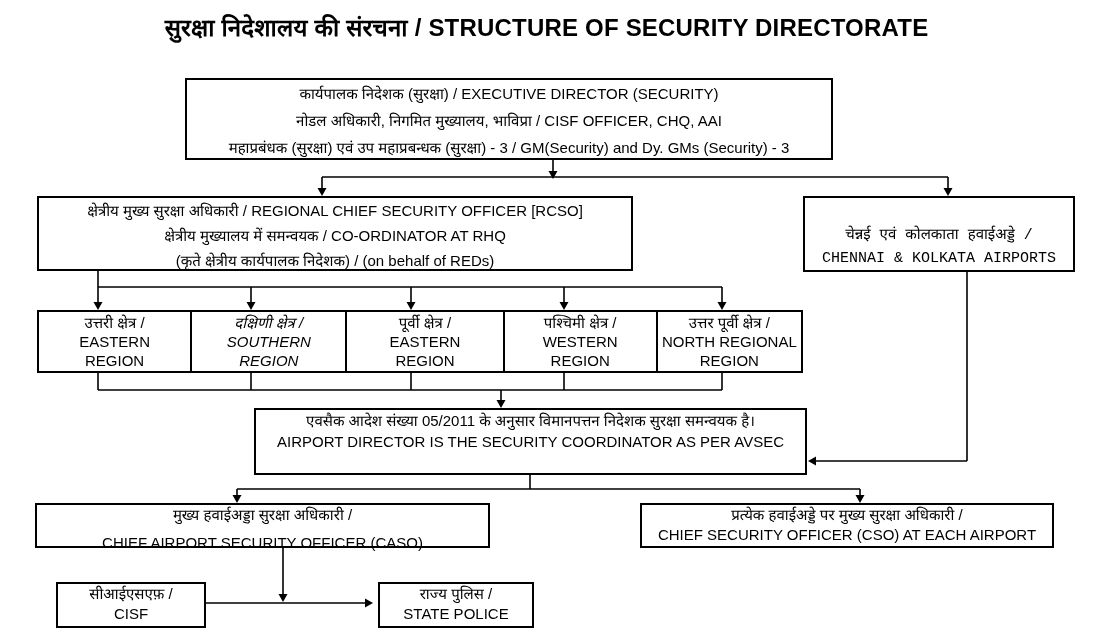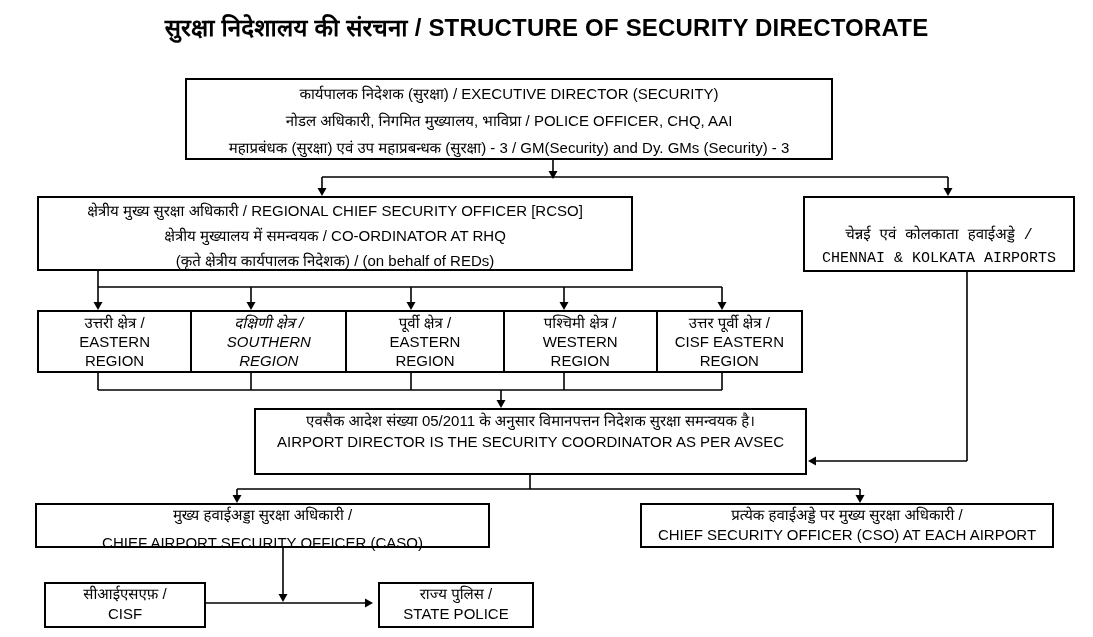--- a/index.html
+++ b/index.html
@@ -69,21 +69,21 @@
     font-size: 15px;
     line-height: 19px;
   }
   .region-cell:last-child { border-right: none; }
   .rc-1 { width: 154px; } .rc-2 { width: 156px; font-style: italic; } .rc-3 { width: 158px; }
   .rc-4 { width: 154px; } .rc-5 { width: 144px; }
 
   .avsec-box { left: 254px; top: 408px; width: 553px; height: 67px; line-height: 21px; }
   .caso-box  { left: 35px;  top: 503px; width: 455px; height: 45px; line-height: 20px; gap: 8px; }
   .cso-box   { left: 640px; top: 503px; width: 414px; height: 45px; line-height: 20px; }
-  .cisf-box  { left: 44px;  top: 582px; width: 162px; height: 46px; line-height: 20px; }
+  .cisf-box  { left: 56px;  top: 582px; width: 150px; height: 46px; line-height: 20px; }
   .state-box { left: 378px; top: 582px; width: 156px; height: 46px; line-height: 20px; }
 </style>
 </head>
 <body>
 
 <div id="canvas">
 
   <svg id="connector-layer" viewBox="0 0 1093 637" xmlns="http://www.w3.org/2000/svg">
     <g stroke="#000000" stroke-width="1.6" fill="none">
 
@@ -135,21 +135,21 @@
       <polygon points="278.5,594 287.5,594 283,602"></polygon>
       <polygon points="201,598.5 201,607.5 193,603"></polygon>
       <polygon points="365,598.5 365,607.5 373,603"></polygon>
     </g>
   </svg>
 
   <div class="page-title">सुरक्षा निदेशालय की संरचना / STRUCTURE OF SECURITY DIRECTORATE</div>
 
   <div class="box executive-box">
     <span class="line">कार्यपालक निदेशक (सुरक्षा) / EXECUTIVE DIRECTOR (SECURITY)</span>
-    <span class="line">नोडल अधिकारी, निगमित मुख्यालय, भाविप्रा / POLICE OFFICER, CHQ, AAI</span>
+    <span class="line">नोडल अधिकारी, निगमित मुख्यालय, भाविप्रा / CISF OFFICER, CHQ, AAI</span>
     <span class="line">महाप्रबंधक (सुरक्षा) एवं उप महाप्रबन्धक (सुरक्षा) - 3 / GM(Security) and Dy. GMs (Security) - 3</span>
   </div>
 
   <div class="box rcso-box">
     <span class="line">क्षेत्रीय मुख्य सुरक्षा अधिकारी / REGIONAL CHIEF SECURITY OFFICER [RCSO]</span>
     <span class="line">क्षेत्रीय मुख्यालय में समन्वयक / CO-ORDINATOR AT RHQ</span>
     <span class="line">(कृते क्षेत्रीय कार्यपालक निदेशक) / (on behalf of REDs)</span>
   </div>
 
   <div class="box airports-box">
@@ -173,21 +173,21 @@
       <span class="line">EASTERN</span>
       <span class="line">REGION</span>
     </div>
     <div class="region-cell rc-4">
       <span class="line">पश्चिमी क्षेत्र /</span>
       <span class="line">WESTERN</span>
       <span class="line">REGION</span>
     </div>
     <div class="region-cell rc-5">
       <span class="line">उत्तर पूर्वी क्षेत्र /</span>
-      <span class="line">CISF EASTERN</span>
+      <span class="line">NORTH REGIONAL</span>
       <span class="line">REGION</span>
     </div>
   </div>
 
   <div class="box avsec-box">
     <span class="line">एवसैक आदेश संख्या 05/2011 के अनुसार विमानपत्तन निदेशक सुरक्षा समन्वयक है।</span>
     <span class="line">AIRPORT DIRECTOR IS THE SECURITY COORDINATOR AS PER AVSEC</span>
   </div>
 
   <div class="box caso-box">

